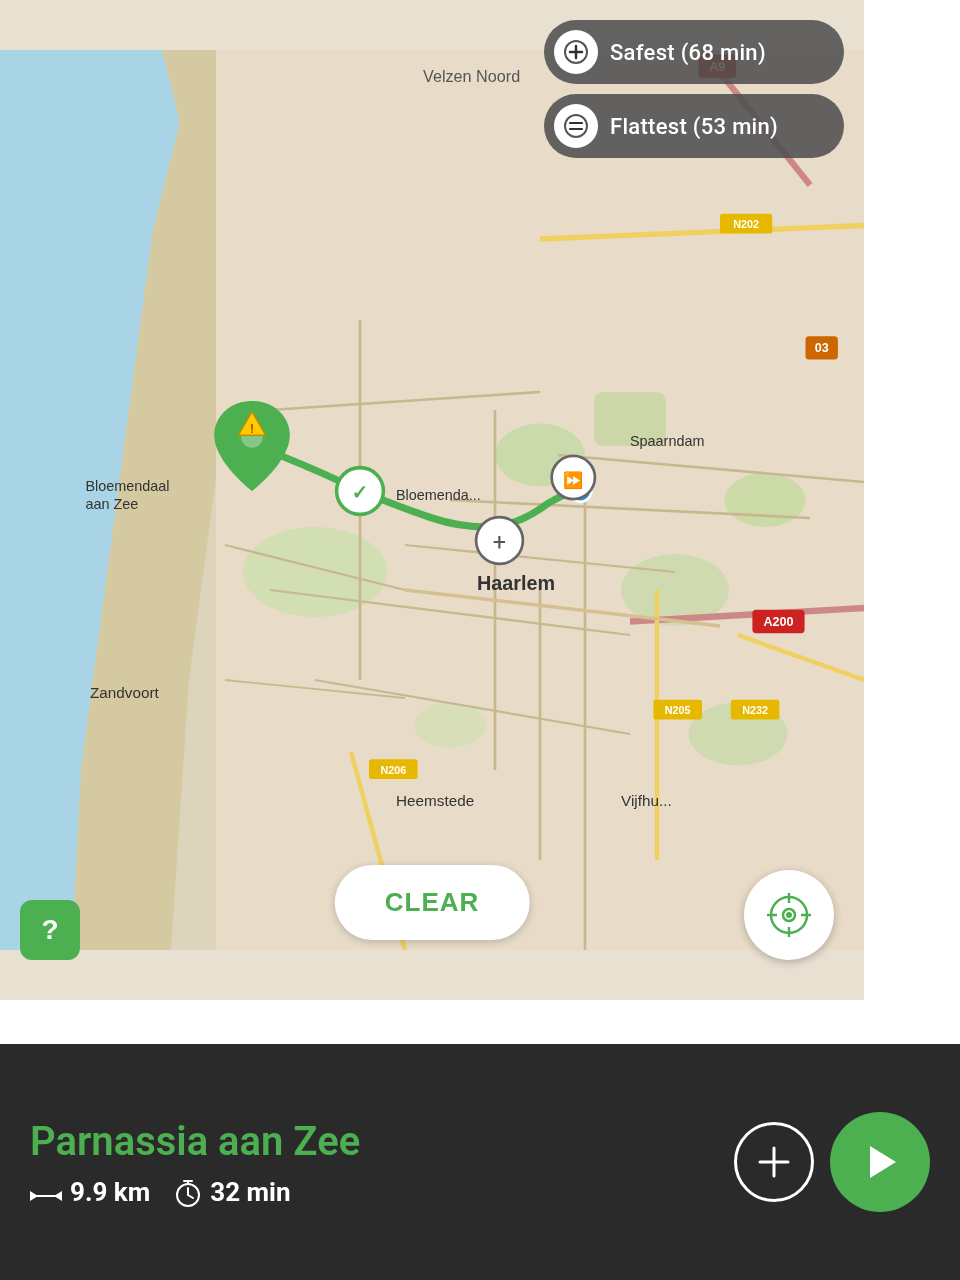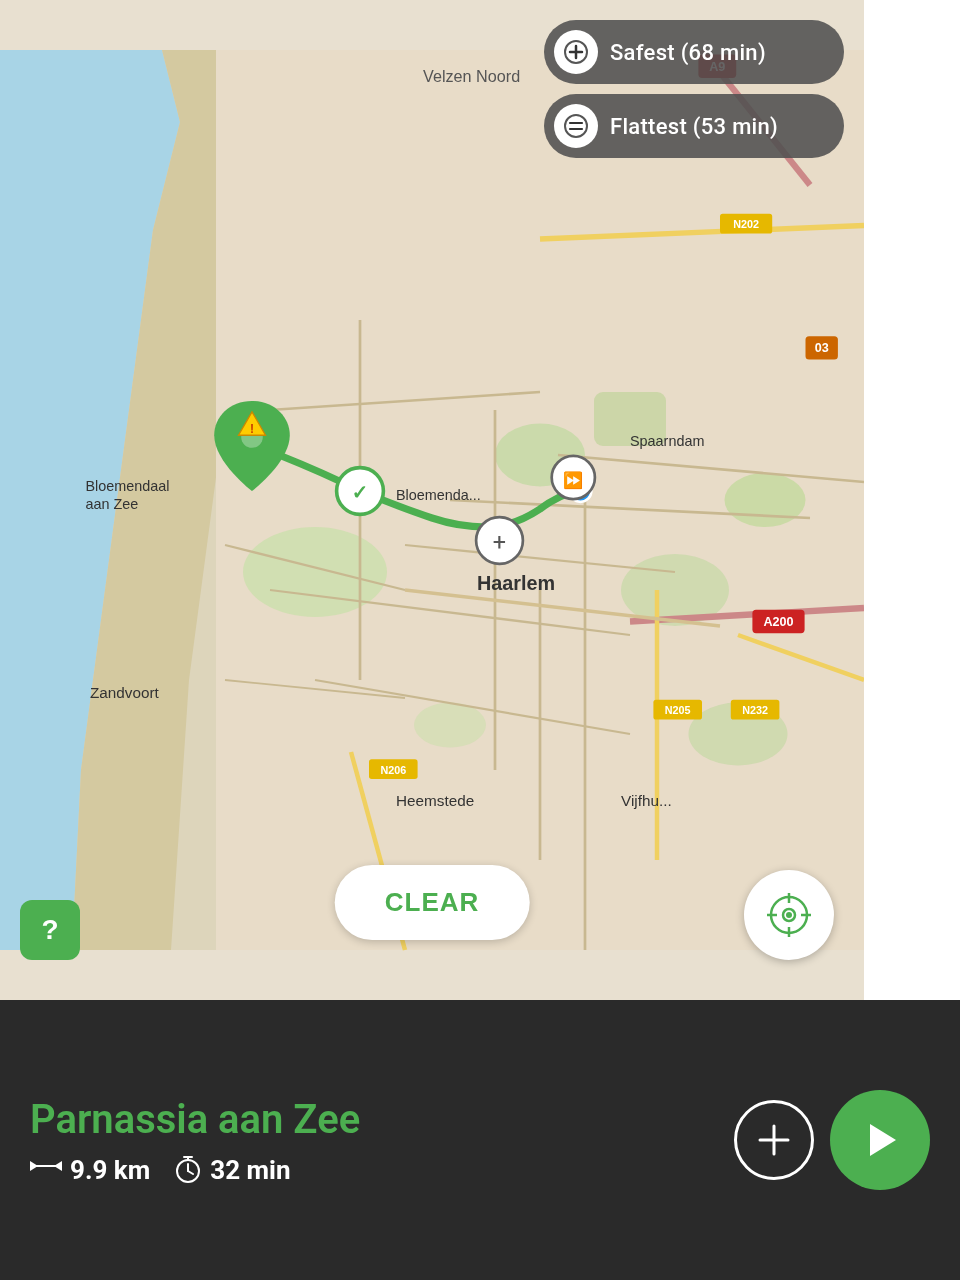--- a/index.html
+++ b/index.html
@@ -134,21 +134,21 @@
       cursor: pointer;
       z-index: 10;
       color: white;
       font-size: 28px;
       font-weight: bold;
     }
 
     
     #bottom-panel {
       width: 960px;
-      height: 280px;
+      height: 236px;
       background: #2a2a2a;
       position: absolute;
       bottom: 0;
       left: 0;
       display: flex;
       align-items: center;
       padding: 0 30px;
       z-index: 20;
     }
 
@@ -166,21 +166,21 @@
     #route-stats {
       display: flex;
       align-items: center;
       gap: 24px;
       color: white;
       font-size: 26px;
     }
 
     #route-stats .stat {
       display: flex;
-      align-items: flex-start;
+      align-items: flex-end;
       gap: 8px;
     }
 
     #route-stats .stat-value {
       font-weight: 700;
     }
 
     #action-buttons {
       display: flex;
       gap: 16px;

